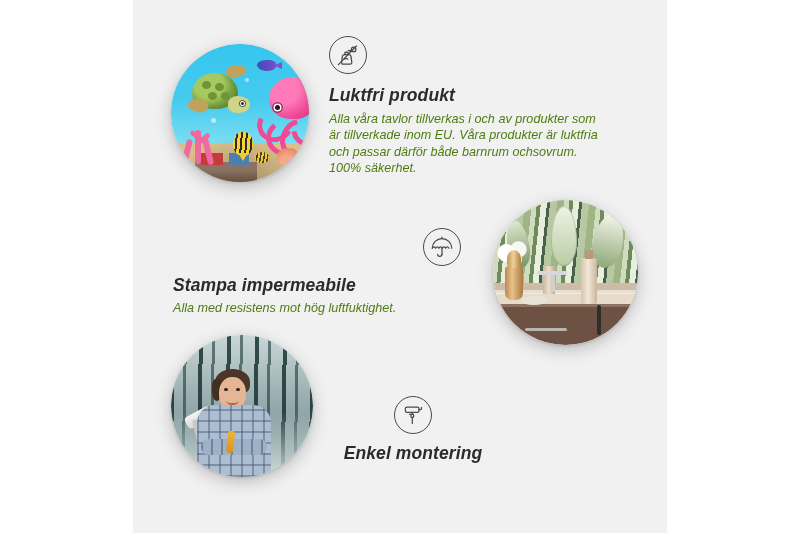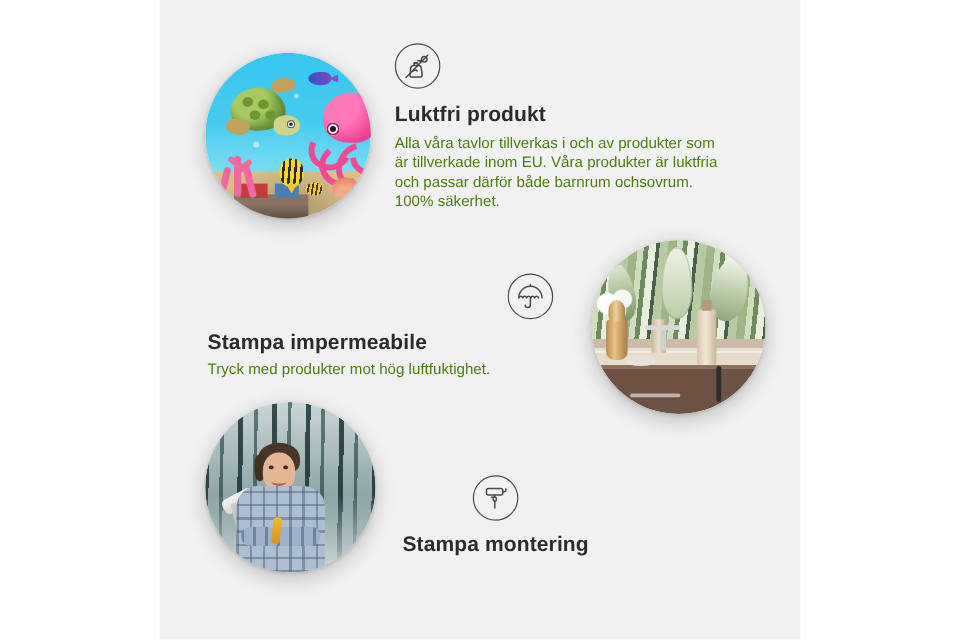--- a/index.html
+++ b/index.html
@@ -11,20 +11,21 @@
     width: 800px;
     height: 533px;
     font-family: "Liberation Sans", sans-serif;
     overflow: hidden;
   }
   #stage {
     position: relative;
     width: 800px;
     height: 495px;
     background: #ffffff;
+    font-style: italic;
   }
   #panel {
     position: absolute;
     left: 133px;
     top: 0;
     width: 534px;
     height: 533px;
     background: #f1f1f1;
     overflow: hidden;
   }
@@ -437,21 +438,21 @@
       <div class="ficon">
         <svg width="26" height="26" viewBox="0 0 26 26" fill="none" stroke="#4a4a4a" stroke-width="1.25" stroke-linecap="round" stroke-linejoin="round">
           <path d="M3.3 14.2c0-5.3 4.3-9.6 9.7-9.6s9.7 4.3 9.7 9.6"></path>
           <path d="M3.3 14.2c.9-1.7 2.5-1.7 3.3 0 .9-1.7 2.5-1.7 3.3 0 .9-1.7 2.5-1.7 3.4 0 .8-1.7 2.4-1.7 3.3 0 .8-1.7 2.4-1.7 3.3 0"></path>
           <line x1="13" y1="3.0" x2="13" y2="4.6"></line>
           <line x1="13" y1="14.2" x2="13" y2="20.0"></line>
           <path d="M13 20.0c0 1.4-1.1 2.3-2.3 2.3-1.1 0-2.0-.8-2.0-1.9"></path>
         </svg>
       </div>
       <div class="ftitle">Stampa impermeabile</div>
-      <div class="fbody">Tryck med produkter mot hög luftfuktighet.</div>
+      <div class="fbody">Alla med resistens mot hög luftfuktighet.</div>
     </div>
 
     <div class="circle-img" id="img-forest">
       <div class="inner">
         <div class="fog"></div>
         <div class="roller-head"></div>
         <div class="roller-stick"></div>
         <div class="hair"></div>
         <div class="head"></div>
         <div class="eye-l"></div>
@@ -466,17 +467,17 @@
     <div class="feature" id="feat-mount">
       <div class="ficon">
         <svg width="26" height="26" viewBox="0 0 26 26" fill="none" stroke="#4a4a4a" stroke-width="1.25" stroke-linecap="round" stroke-linejoin="round">
           <rect x="5.4" y="5.0" width="13.6" height="5.4" rx="1.6"></rect>
           <path d="M19.0 7.7h1.4c.6 0 1.1-.5 1.1-1.1V5.3"></path>
           <path d="M12.2 10.4v2.0h-2.6"></path>
           <rect x="11.0" y="12.4" width="2.6" height="3.0" rx=".7"></rect>
           <line x1="12.3" y1="15.4" x2="12.3" y2="21.4"></line>
         </svg>
       </div>
-      <div class="ftitle">Stampa montering</div>
+      <div class="ftitle">Enkel montering</div>
     </div>
 
   </div>
 </div>
 
 </body></html>

